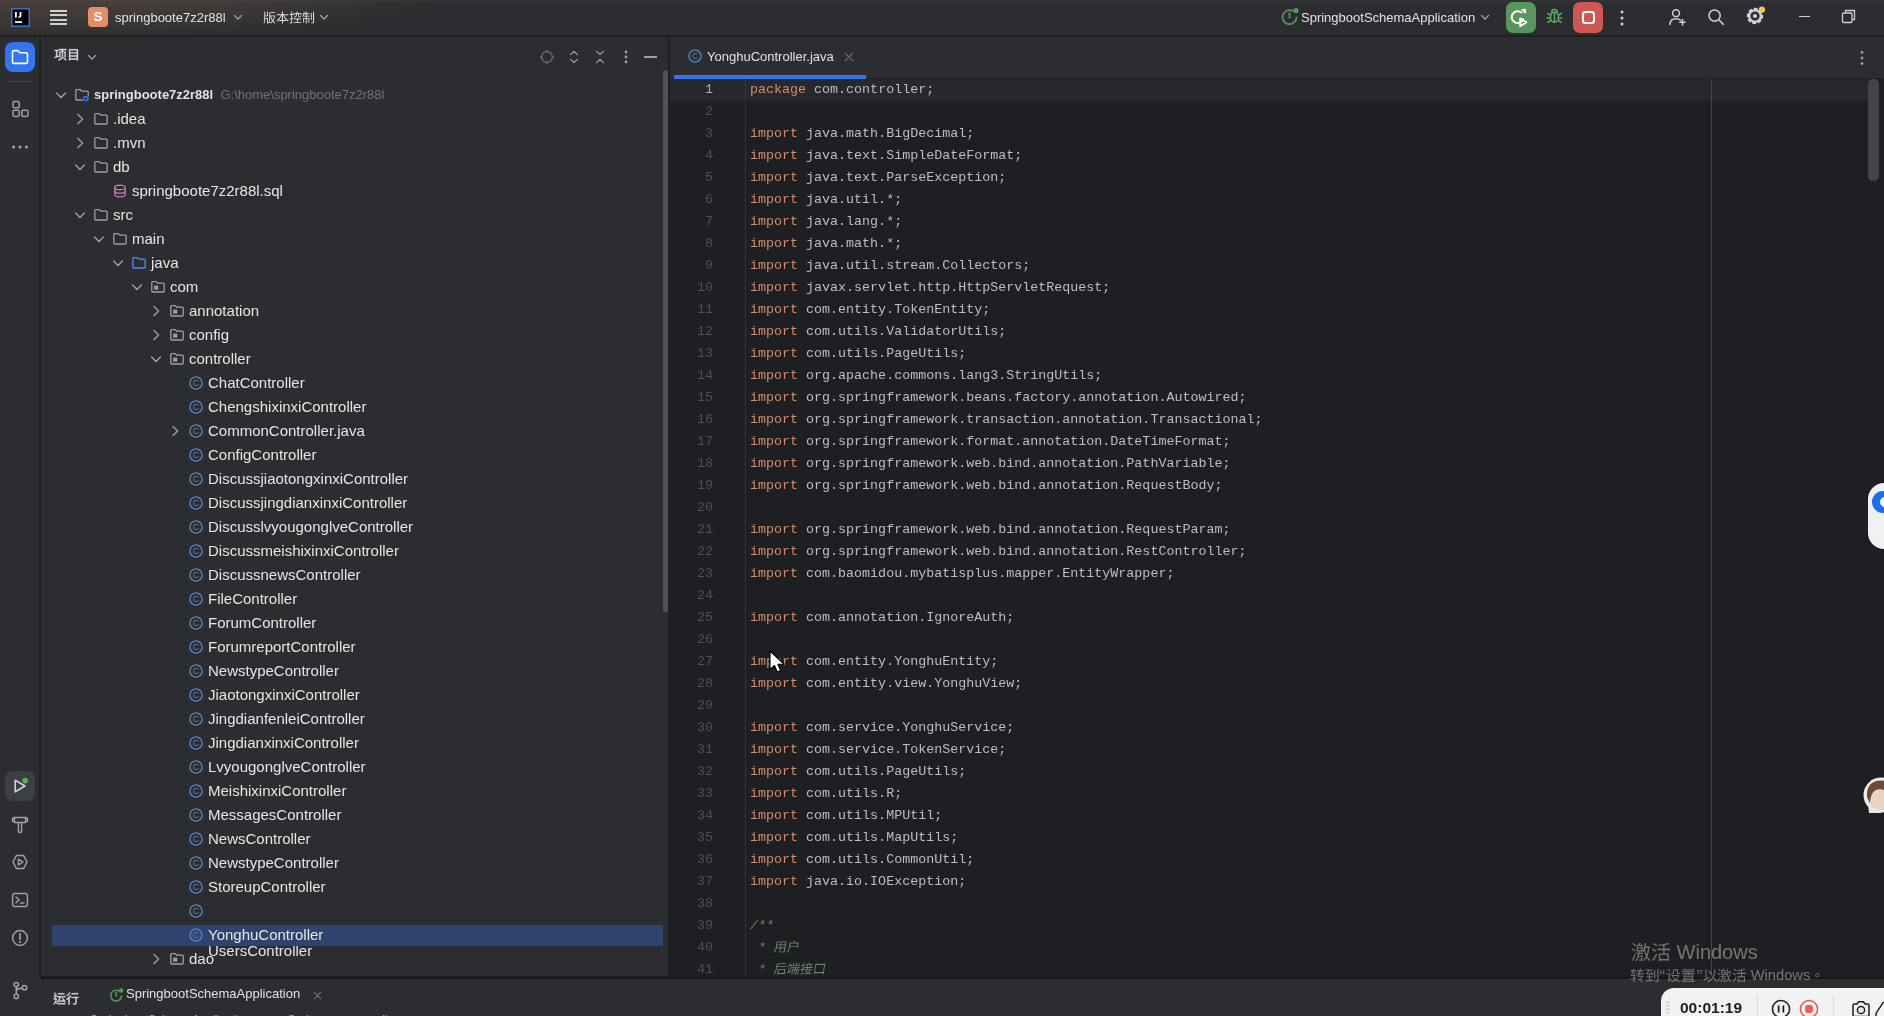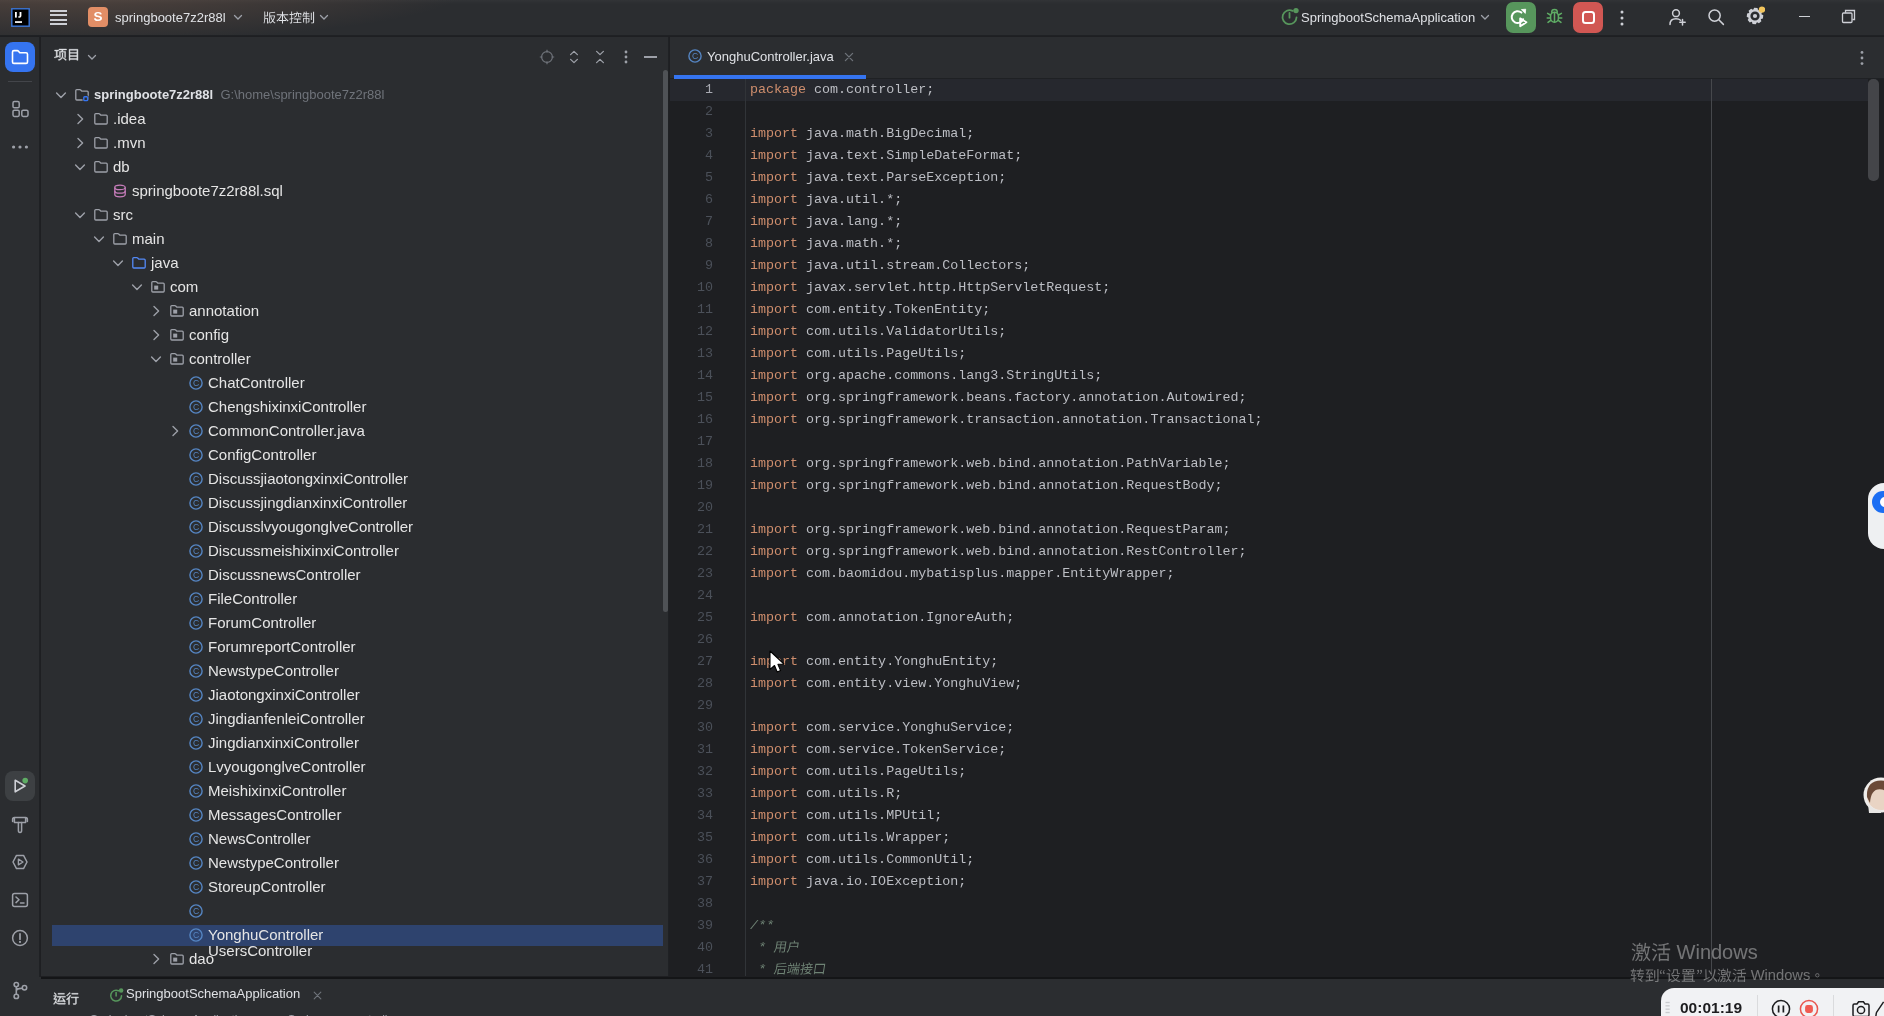--- a/index.html
+++ b/index.html
@@ -494,20 +494,21 @@
     <div class="cl" style="top:321px"><span class="kw">import</span><span class="tx"> com.utils.ValidatorUtils;</span></div>
     <div class="ln" style="top:343px">13</div>
     <div class="cl" style="top:343px"><span class="kw">import</span><span class="tx"> com.utils.PageUtils;</span></div>
     <div class="ln" style="top:365px">14</div>
     <div class="cl" style="top:365px"><span class="kw">import</span><span class="tx"> org.apache.commons.lang3.StringUtils;</span></div>
     <div class="ln" style="top:387px">15</div>
     <div class="cl" style="top:387px"><span class="kw">import</span><span class="tx"> org.springframework.beans.factory.annotation.Autowired;</span></div>
     <div class="ln" style="top:409px">16</div>
     <div class="cl" style="top:409px"><span class="kw">import</span><span class="tx"> org.springframework.transaction.annotation.Transactional;</span></div>
     <div class="ln" style="top:431px">17</div>
+    <div class="cl" style="top:431px"><span class="kw">import</span><span class="tx"> org.springframework.format.annotation.DateTimeFormat;</span></div>
     <div class="ln" style="top:453px">18</div>
     <div class="cl" style="top:453px"><span class="kw">import</span><span class="tx"> org.springframework.web.bind.annotation.PathVariable;</span></div>
     <div class="ln" style="top:475px">19</div>
     <div class="cl" style="top:475px"><span class="kw">import</span><span class="tx"> org.springframework.web.bind.annotation.RequestBody;</span></div>
     <div class="ln" style="top:497px">20</div>
     <div class="ln" style="top:519px">21</div>
     <div class="cl" style="top:519px"><span class="kw">import</span><span class="tx"> org.springframework.web.bind.annotation.RequestParam;</span></div>
     <div class="ln" style="top:541px">22</div>
     <div class="cl" style="top:541px"><span class="kw">import</span><span class="tx"> org.springframework.web.bind.annotation.RestController;</span></div>
     <div class="ln" style="top:563px">23</div>
@@ -527,21 +528,21 @@
     <div class="cl" style="top:717px"><span class="kw">import</span><span class="tx"> com.service.YonghuService;</span></div>
     <div class="ln" style="top:739px">31</div>
     <div class="cl" style="top:739px"><span class="kw">import</span><span class="tx"> com.service.TokenService;</span></div>
     <div class="ln" style="top:761px">32</div>
     <div class="cl" style="top:761px"><span class="kw">import</span><span class="tx"> com.utils.PageUtils;</span></div>
     <div class="ln" style="top:783px">33</div>
     <div class="cl" style="top:783px"><span class="kw">import</span><span class="tx"> com.utils.R;</span></div>
     <div class="ln" style="top:805px">34</div>
     <div class="cl" style="top:805px"><span class="kw">import</span><span class="tx"> com.utils.MPUtil;</span></div>
     <div class="ln" style="top:827px">35</div>
-    <div class="cl" style="top:827px"><span class="kw">import</span><span class="tx"> com.utils.Wrapper;</span></div>
+    <div class="cl" style="top:827px"><span class="kw">import</span><span class="tx"> com.utils.MapUtils;</span></div>
     <div class="ln" style="top:849px">36</div>
     <div class="cl" style="top:849px"><span class="kw">import</span><span class="tx"> com.utils.CommonUtil;</span></div>
     <div class="ln" style="top:871px">37</div>
     <div class="cl" style="top:871px"><span class="kw">import</span><span class="tx"> java.io.IOException;</span></div>
     <div class="ln" style="top:893px">38</div>
     <div class="cl" style="top:893px"></div>
     <div class="ln" style="top:915px">39</div>
     <div class="cl" style="top:915px"><span class="cm">/**</span></div>
     <div class="ln" style="top:937px">40</div>
     <div class="cl" style="top:937px"><span class="cm">&nbsp;*&nbsp;</span><span class="cm"><svg class="cj" style="width:13.1px;height:13.1px;vertical-align:-0.15em;transform:skewX(-9deg);" viewBox="0 0 100 100">

